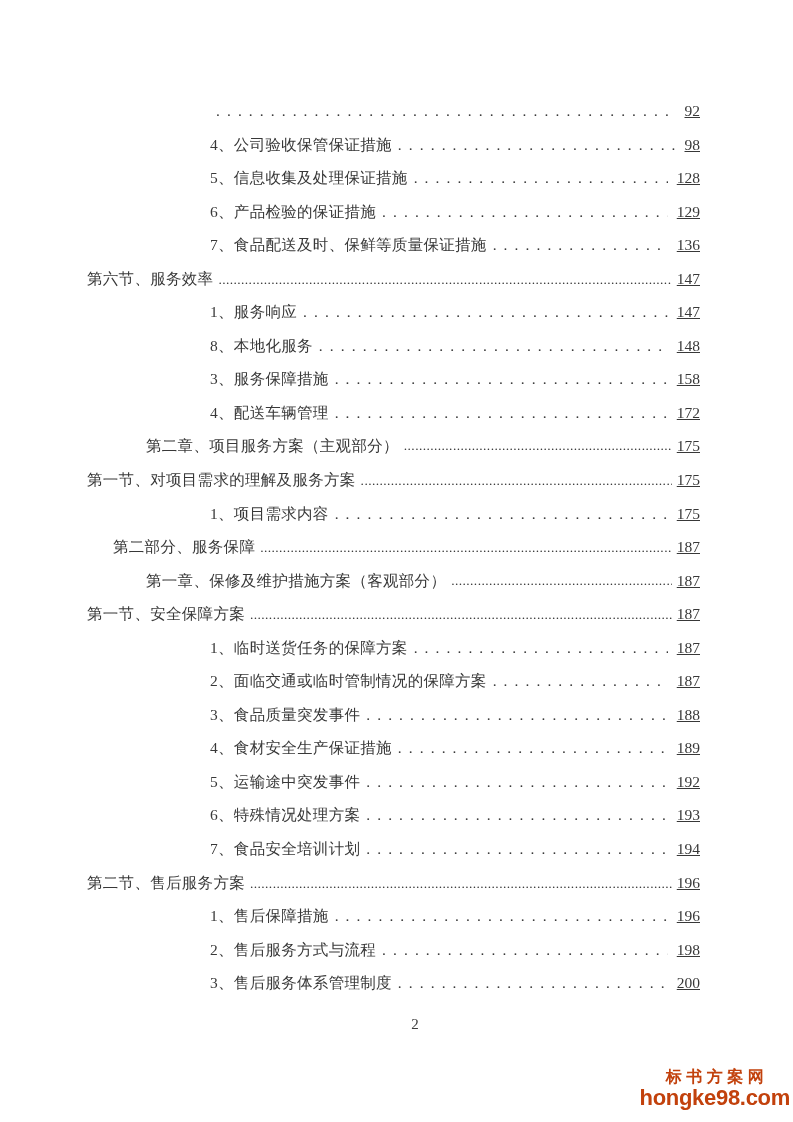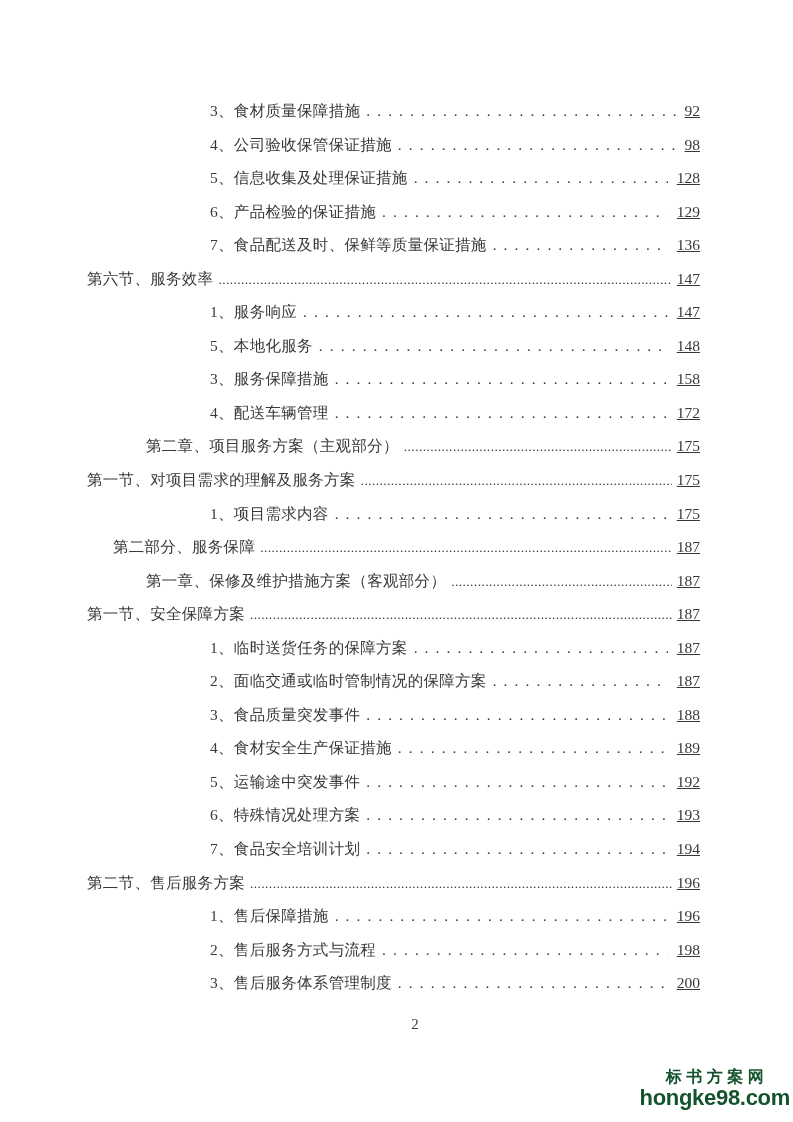--- a/index.html
+++ b/index.html
@@ -16,21 +16,21 @@
   .toc { position: absolute; top: 94px; left: 0; right: 0; }
 
   .toc-row {
     display: flex;
     height: 33.55px;
     line-height: 33.55px;
     font-size: 15.5px;
     padding-right: 93px;
   }
   .lv-part    { padding-left: 113px; }
-  .lv-chapter { padding-left: 146px; }
+  .lv-chapter { padding-left: 146px; align-items: flex-end; }
   .lv-section { padding-left: 87px; }
   .lv-item    { padding-left: 210px; }
 
   .toc-title { white-space: nowrap; flex: none; letter-spacing: 0.3px; }
   .toc-leader { flex: 1 1 auto; min-width: 0; overflow: hidden; white-space: nowrap; }
   .toc-leader.dots-coarse { margin: 0 9px 0 6px; }
   .toc-leader.dots-coarse::after {
     letter-spacing: 1.6px;
     content: ". . . . . . . . . . . . . . . . . . . . . . . . . . . . . . . . . . . . . . . . . . . . . . . . . . . . . . . . . . . . . . . . . . . . . . . . . . . . . . . . . . . . . . . . . . . . . . . . . . . . . . . . . . . . . . . . . . . .";
   }
@@ -52,21 +52,21 @@
     font-size: 15px;
     line-height: 20px;
     color: #3d3d3d;
   }
 
   .watermark {
     position: absolute;
     right: 3px;
     bottom: 13px;
     text-align: center;
-    color: #14532d;
+    color: #c2410c;
     font-family: "Liberation Sans", "DejaVu Sans", sans-serif;
     font-weight: bold;
   }
   .wm-cn {
     font-size: 16px;
     letter-spacing: 4.5px;
     padding-left: 4.5px; 
     line-height: 1.1;
   }
   .wm-url {
@@ -77,21 +77,20 @@
     text-align: center;
   }
 </style>
 </head>
 <body>
 
 <main class="doc-page">
 
   <section class="toc">
       <div class="toc-row lv-item">
-      <span class="toc-title">3、食材质量保障措施</span>
       <span class="toc-leader dots-coarse"></span>
       <span class="toc-page">92</span>
     </div>
       <div class="toc-row lv-item">
       <span class="toc-title">4、公司验收保管保证措施</span>
       <span class="toc-leader dots-coarse"></span>
       <span class="toc-page">98</span>
     </div>
       <div class="toc-row lv-item">
       <span class="toc-title">5、信息收集及处理保证措施</span>
@@ -112,21 +111,21 @@
       <span class="toc-title">第六节、服务效率</span>
       <span class="toc-leader dots-fine"></span>
       <span class="toc-page">147</span>
     </div>
       <div class="toc-row lv-item">
       <span class="toc-title">1、服务响应</span>
       <span class="toc-leader dots-coarse"></span>
       <span class="toc-page">147</span>
     </div>
       <div class="toc-row lv-item">
-      <span class="toc-title">5、本地化服务</span>
+      <span class="toc-title">8、本地化服务</span>
       <span class="toc-leader dots-coarse"></span>
       <span class="toc-page">148</span>
     </div>
       <div class="toc-row lv-item">
       <span class="toc-title">3、服务保障措施</span>
       <span class="toc-leader dots-coarse"></span>
       <span class="toc-page">158</span>
     </div>
       <div class="toc-row lv-item">
       <span class="toc-title">4、配送车辆管理</span>

